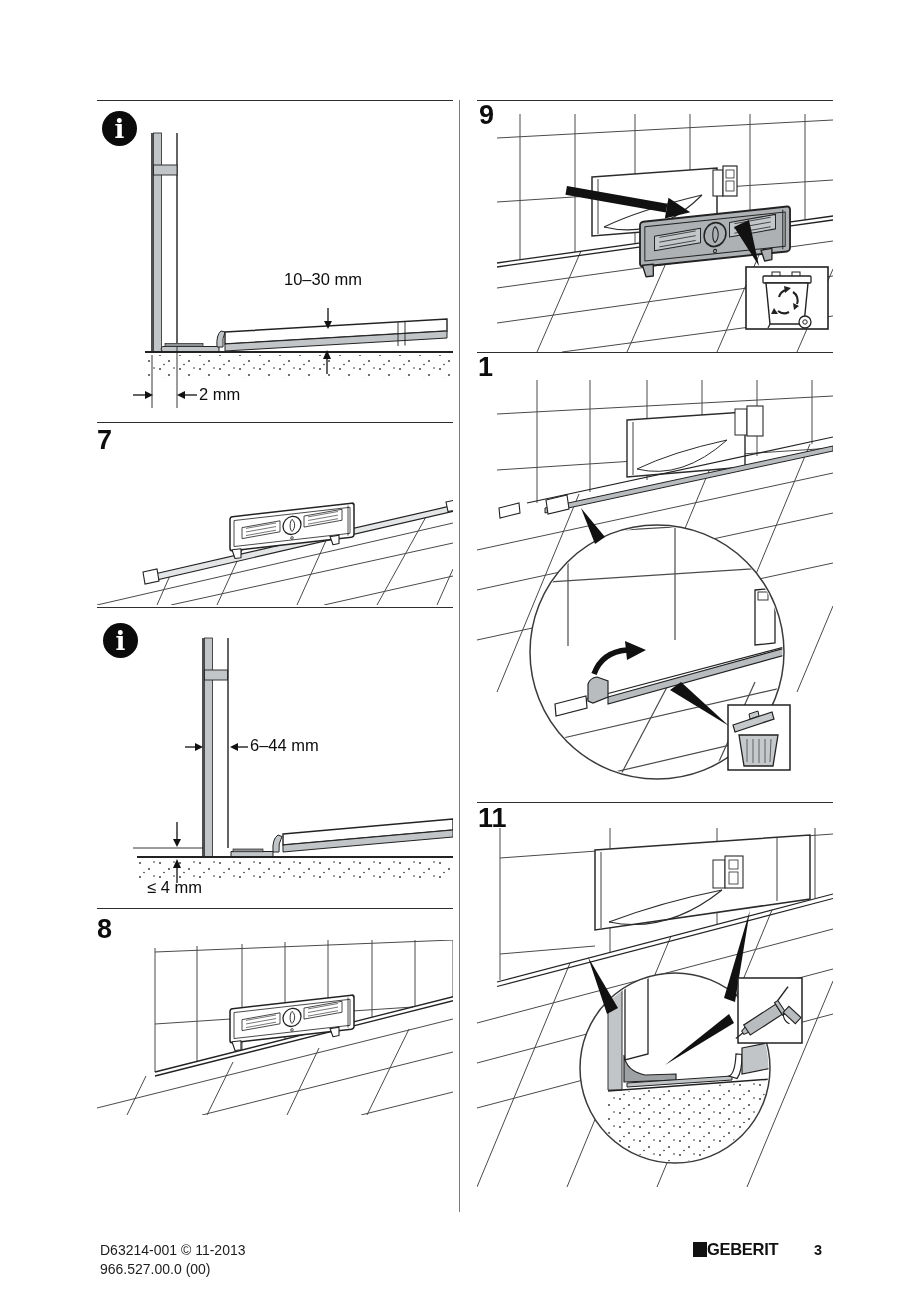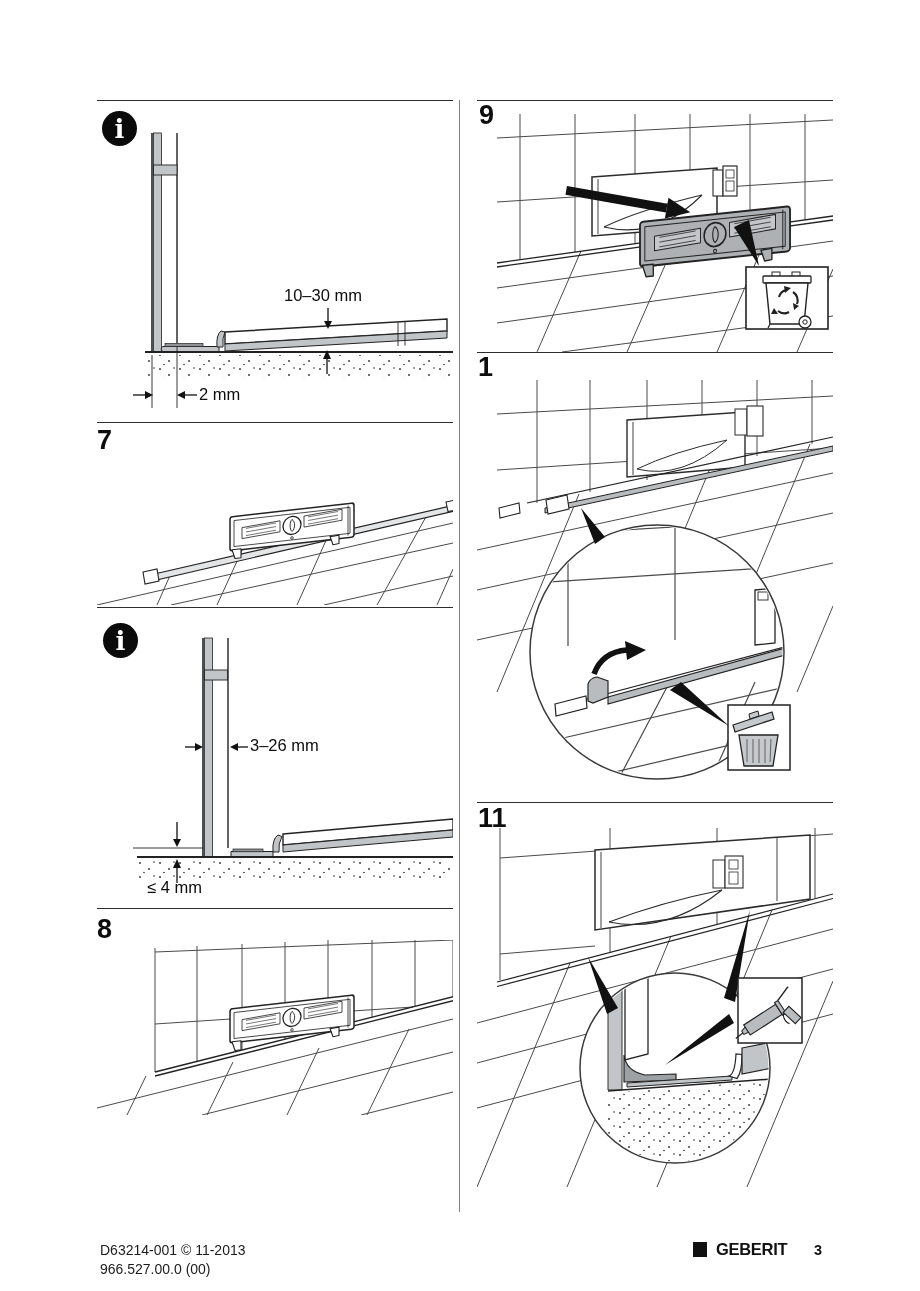--- a/index.html
+++ b/index.html
@@ -7,21 +7,21 @@
         font-family:"Liberation Sans",sans-serif;color:#111;}
   .hr{position:absolute;height:1.4px;background:#2e2e2e;}
   .vr{position:absolute;width:1px;background:#7d7d7d;}
   .stepnum{position:absolute;font-size:27px;font-weight:bold;line-height:1;color:#0d0d0d;}
   .dim{position:absolute;font-size:16.5px;line-height:1;color:#0d0d0d;white-space:nowrap;}
   .info-badge{position:absolute;width:35px;height:35px;border-radius:50%;background:#0b0b0b;
         color:#fff;display:flex;align-items:center;justify-content:center;
         font-family:"DejaVu Serif",serif;font-weight:bold;font-size:26px;line-height:1;}
   .svgabs{position:absolute;}
   .footer-code{position:absolute;font-size:14px;line-height:1.35;color:#1c1c1c;}
-  .brand{position:absolute;display:flex;align-items:center;gap:9px;}
+  .brand{position:absolute;display:flex;align-items:center;gap:0;}
   .brand-square{width:14px;height:15px;background:#111;}
   .brand-text{font-size:16.5px;font-weight:bold;letter-spacing:-0.3px;color:#111;}
   .pagenum{position:absolute;font-size:14.5px;font-weight:bold;color:#111;}
   svg{display:block;}
 </style>
 </head>
 <body>
 
 <div class="page">
 
@@ -94,21 +94,21 @@
       <polygon points="226,259 234,259 230,250" fill="#111" stroke="none"></polygon>
 
       <line x1="55" y1="255" x2="55" y2="308" stroke-width="0.9"></line>
       <line x1="80" y1="247" x2="80" y2="308" stroke-width="0.9"></line>
       <line x1="36" y1="295" x2="49" y2="295" stroke-width="1.4"></line>
       <polygon points="48,291 48,299 56,295" fill="#111" stroke="none"></polygon>
       <line x1="87" y1="295" x2="100" y2="295" stroke-width="1.4"></line>
       <polygon points="88,291 88,299 80,295" fill="#111" stroke="none"></polygon>
     </g>
   </svg>
-  <div class="dim" style="left:284px;top:287px">10–30 mm</div>
+  <div class="dim" style="left:284px;top:271px">10–30 mm</div>
   <div class="dim" style="left:199px;top:386px">2 mm</div>
 
   <div class="stepnum" style="left:97px;top:427px">7</div>
   <svg class="svgabs" style="left:97px;top:455px" width="356" height="150" viewBox="0 0 356 150">
     <g stroke="#4a4a4a" stroke-width="1">
       <line x1="0" y1="150" x2="356" y2="68"></line>
       <line x1="74" y1="150" x2="356" y2="88"></line>
       <line x1="227" y1="150" x2="356" y2="121"></line>
       <line x1="60" y1="150" x2="75" y2="116"></line>
       <line x1="120" y1="150" x2="147" y2="91"></line>
@@ -148,21 +148,21 @@
       <line x1="140" y1="139" x2="151" y2="139" stroke-width="1.4"></line>
       <polygon points="141,135 141,143 133,139" fill="#111" stroke="none"></polygon>
 
       <line x1="36" y1="240" x2="106" y2="240" stroke-width="0.9"></line>
       <line x1="80" y1="214" x2="80" y2="232" stroke-width="1.4"></line>
       <polygon points="76,231 84,231 80,239" fill="#111" stroke="none"></polygon>
       <line x1="80" y1="275" x2="80" y2="259" stroke-width="1.4"></line>
       <polygon points="76,260 84,260 80,251" fill="#111" stroke="none"></polygon>
     </g>
   </svg>
-  <div class="dim" style="left:250px;top:737px">3–26 mm</div>
+  <div class="dim" style="left:250px;top:737px">6–44 mm</div>
   <div class="dim" style="left:147px;top:879px">≤ 4 mm</div>
 
   <div class="stepnum" style="left:97px;top:916px">8</div>
   <svg class="svgabs" style="left:97px;top:940px" width="356" height="175" viewBox="0 0 356 175">
     <g stroke="#4a4a4a" stroke-width="1">
       <line x1="58" y1="8" x2="58" y2="132"></line>
         <line x1="100" y1="6" x2="100" y2="121"></line>
       <line x1="145" y1="4" x2="145" y2="110"></line>
         <line x1="188" y1="2" x2="188" y2="99"></line>
       <line x1="231" y1="0" x2="231" y2="88"></line>

